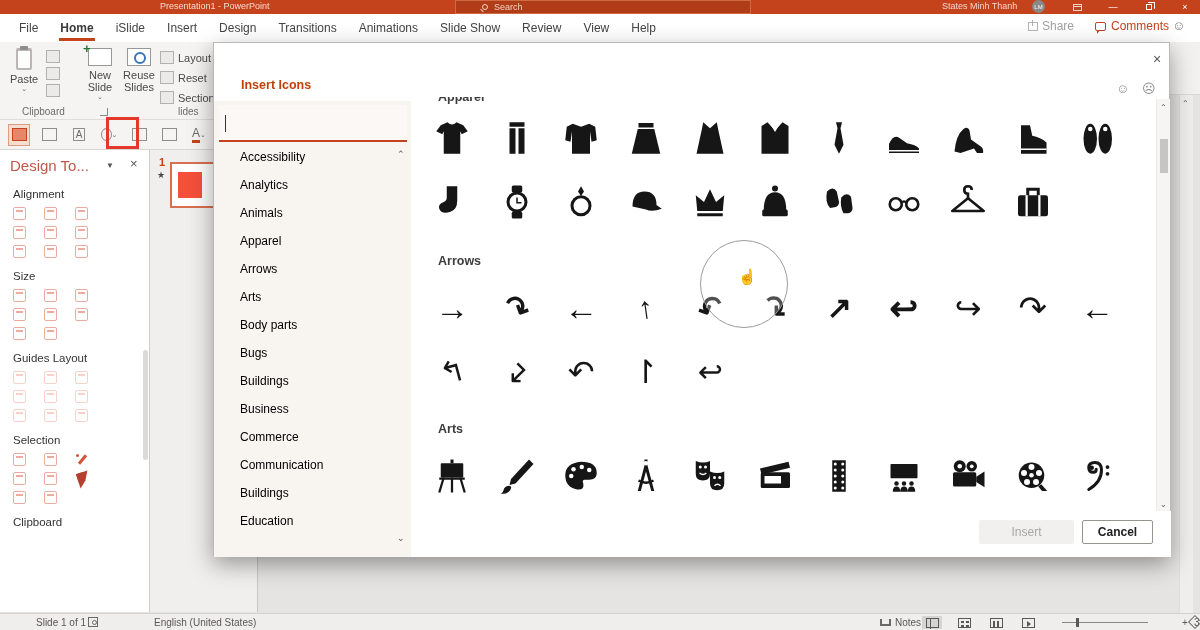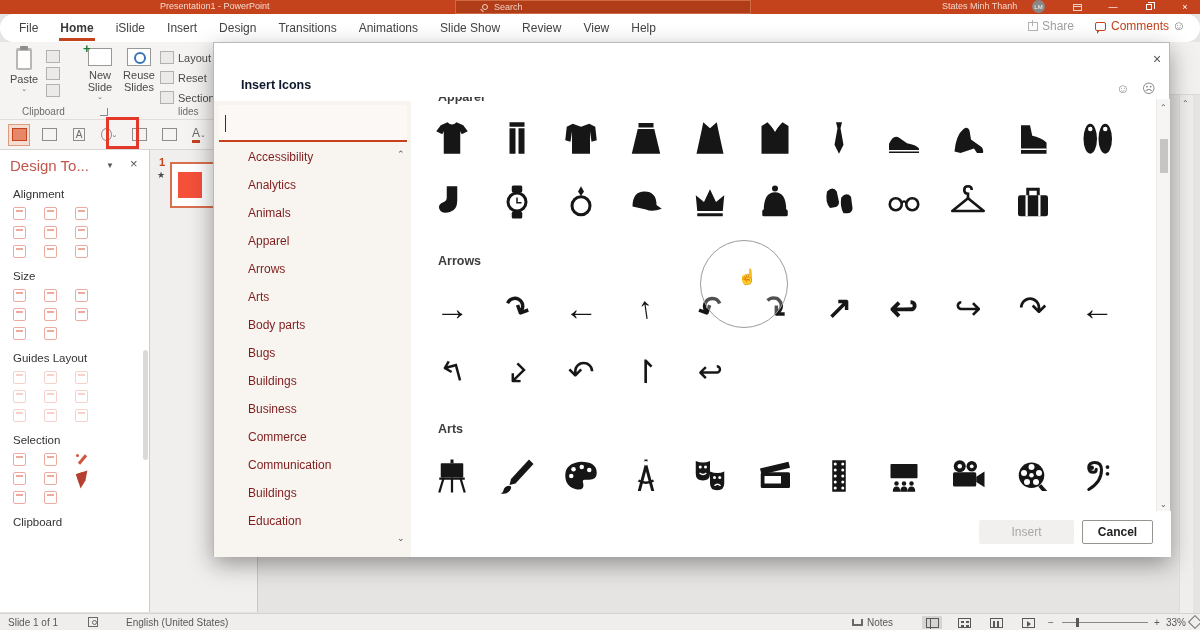--- a/index.html
+++ b/index.html
@@ -14,21 +14,21 @@
   .mag::after{content:"";position:absolute;left:-3px;top:5px;width:4px;height:1px;background:#f0cfc2;transform:rotate(45deg);}
   .tb-user{position:absolute;left:942px;top:1px;font-size:9px;color:#f3d5ca;}
   .tb-avatar{position:absolute;left:1032px;top:0;width:13px;height:13px;border-radius:50%;background:#8a8886;color:#fff;font-size:6px;display:flex;align-items:center;justify-content:center;}
   .tb-btn{position:absolute;top:0;width:26px;height:14px;display:flex;align-items:center;justify-content:center;color:#fff;font-size:9px;}
   .rbox{width:9px;height:7px;border:1px solid #f0d4c8;position:relative;}
   .rbox::after{content:"";position:absolute;left:0;top:1px;width:7px;height:1px;background:#f0d4c8;}
   .restoreg{width:6px;height:6px;border:1px solid #fff;position:relative;}
   .restoreg::before{content:"";position:absolute;left:1px;top:-3px;width:6px;height:6px;border-top:1px solid #fff;border-right:1px solid #fff;}
 
   
-  .tabrow{position:absolute;left:0;top:14px;width:1200px;height:28px;background:#fff;border-radius:14px;}
+  .tabrow{position:absolute;left:0;top:14px;width:1200px;height:28px;background:#fff;}
   .tabs{position:absolute;left:8px;top:0;height:28px;display:flex;align-items:center;}
   .tab{padding:0 11px;font-size:12px;color:#444;height:28px;display:flex;align-items:center;position:relative;}
   .tab.active{font-weight:700;color:#3b3b3b;}
   .tab.active::after{content:"";position:absolute;left:10px;right:10px;bottom:1px;height:3px;background:#c4431c;}
   .tab-share{position:absolute;left:1028px;top:5px;display:flex;align-items:center;gap:4px;font-size:12px;color:#a3a1a0;}
   .shicon{width:10px;height:9px;border:1px solid #b5b3b1;position:relative;}
   .shicon::after{content:"";position:absolute;left:3px;top:-3px;width:1px;height:6px;background:#b5b3b1;}
   .tab-comments{position:absolute;left:1095px;top:5px;display:flex;align-items:center;gap:5px;font-size:12px;font-weight:400;color:#c4431c;}
   .cbubble{width:11px;height:9px;border:1px solid #c4431c;border-radius:2px;position:relative;}
   .cbubble::after{content:"";position:absolute;left:1px;bottom:-4px;width:0;height:0;border-left:3px solid #c4431c;border-bottom:4px solid transparent;}
@@ -89,28 +89,28 @@
   .tp-thumb{position:absolute;left:20px;top:12px;width:46px;height:46px;background:#fff;border:2px solid #d8704f;}
   .tp-square{position:absolute;left:6px;top:8px;width:24px;height:26px;background:#f4503a;}
   .canvas{position:absolute;left:258px;top:150px;width:942px;height:463px;background:#e6e4e2;}
   .right-sliver{position:absolute;left:1170px;top:42px;width:30px;height:571px;background:#e6e4e2;z-index:3;}
   .rs-top{position:absolute;left:0;top:0;width:30px;height:53px;background:#f3f1ef;border-bottom:1px solid #dcdad8;}
   .rs-track{position:absolute;left:9px;top:53px;width:14px;bottom:0;background:#f0eeec;border-left:1px solid #e0dedc;}
   .rs-up{position:absolute;left:12px;top:57px;font-size:8px;color:#555;}
 
   
   .dialog{position:absolute;left:213px;top:42px;width:957px;height:514px;background:#fff;border:1px solid #bbb9b7;box-shadow:0 8px 22px rgba(0,0,0,.38);z-index:10;}
-  .dlg-title{position:absolute;left:27px;top:35px;font-size:12.5px;font-weight:700;color:#0f172a;}
+  .dlg-title{position:absolute;left:27px;top:35px;font-size:12.5px;font-weight:700;color:#c2410c;}
   .dlg-close{position:absolute;left:933px;top:6px;width:20px;height:20px;font-size:14px;color:#555;display:flex;align-items:center;justify-content:center;}
   .dlg-smile{position:absolute;top:38px;font-size:13px;color:#8a8886;}
   .dlg-left{position:absolute;left:0;top:58px;width:197px;height:456px;background:#f8f4f0;}
   .dlg-search{position:absolute;left:5px;top:4px;width:188px;height:37px;background:#fbf8f5;border-bottom:2px solid #c4431c;}
   .dlg-caretline{position:absolute;left:6px;top:10px;width:1px;height:17px;background:#333;}
   .cats{position:absolute;left:0;top:42px;width:197px;height:414px;overflow:hidden;}
-  .cat{height:28px;display:flex;align-items:center;padding-left:34px;font-size:12px;color:#7f1d1d;}
+  .cat{height:28px;display:flex;align-items:center;padding-left:26px;font-size:12px;color:#000000;}
   .cat-up{position:absolute;left:183px;top:48px;font-size:9px;color:#555;z-index:2;}
   .cat-down{position:absolute;left:183px;top:432px;font-size:9px;color:#555;z-index:2;}
   .grid{position:absolute;left:200px;top:54px;width:742px;height:414px;overflow:hidden;padding-left:6px;}
   .sec-heading{font-size:12.5px;font-weight:700;color:#3d3d3d;margin:0 0 0 18px;height:16px;}
   .h-first{margin-top:-7px;}
   .h-mid{margin-top:20px;margin-bottom:6px;}
   .h-last{margin-top:18px;margin-bottom:6px;}
   .icon-row{display:flex;height:64px;}
   .icell{width:64.5px;height:64px;display:flex;align-items:center;justify-content:center;}
   .icell svg{width:36px;height:36px;fill:#161616;}
@@ -121,21 +121,21 @@
   .ds-thumb{position:absolute;left:3px;top:40px;width:8px;height:34px;background:#c7c5c3;}
   .dlg-footer{position:absolute;left:197px;top:468px;width:760px;height:46px;background:#fff;}
   .btn{position:absolute;top:9px;height:24px;font-size:12px;display:flex;align-items:center;justify-content:center;border-radius:2px;}
   .btn-insert{left:568px;width:95px;background:#f1f0ef;color:#a9a7a5;}
   .btn-cancel{left:671px;width:71px;background:#fff;border:1px solid #96948f;color:#222;font-weight:700;}
   .cursor-circle{position:absolute;left:486px;top:197px;width:88px;height:88px;border:1.5px solid #9c9c9c;border-radius:50%;z-index:4;background:rgba(255,255,255,.25);}
   .cursor-hand{position:absolute;left:37px;top:27px;font-size:15px;color:#8f8f8f;}
 
   
   .statusbar{position:absolute;left:0;top:613px;width:1200px;height:17px;background:#f0eeec;border-top:1px solid #d4d2d0;font-size:10px;color:#5a5856;z-index:6;}
-  .sb{position:absolute;top:3px;}
+  .sb{position:absolute;top:3px;margin-left:28px;}
   .acc-ico{position:absolute;top:3px;left:88px;width:10px;height:10px;border:1px solid #6b6967;}
   .acc-ico::after{content:"";position:absolute;left:3px;top:2px;width:3px;height:3px;border:1px solid #6b6967;border-radius:50%;}
   .notes-ico{display:inline-block;width:11px;height:7px;border-bottom:2px solid #6b6967;border-left:2px solid #6b6967;border-right:2px solid #6b6967;margin-right:4px;}
   .vicon{position:absolute;top:2px;width:20px;height:13px;display:flex;align-items:center;justify-content:center;}
   .vbx{width:13px;height:10px;border:1px solid #5a5856;position:relative;display:inline-block;}
   .vicon.active{background:#d6d4d2;}
   .vbx.split::after{content:"";position:absolute;left:3px;top:0;width:1px;height:10px;background:#5a5856;}
   .vbx.grid4{background:
      linear-gradient(#5a5856,#5a5856) 2px 2px/3px 2px no-repeat,
      linear-gradient(#5a5856,#5a5856) 7px 2px/3px 2px no-repeat,

